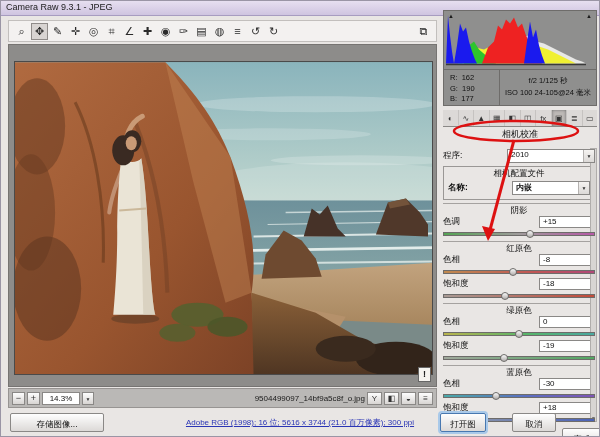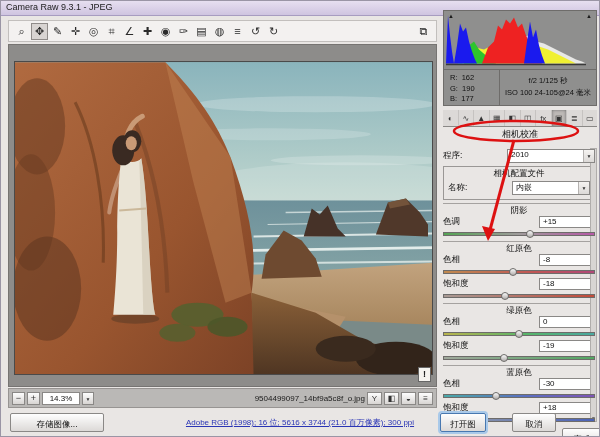--- a/index.html
+++ b/index.html
@@ -77,21 +77,21 @@
   .rowline{display:flex;align-items:center;height:15px;margin-top:2px;}
   .rlabel{width:28px;}
   .pselect{flex:1;height:14px;background:#fff;border:1px solid #8a8886;display:flex;align-items:flex-start;
     box-sizing:border-box;font-size:8px;padding-left:3px;position:relative;margin-left:36px;}
   .selarrow{position:absolute;right:0;top:0;width:11px;height:100%;border-left:1px solid #b5b2b0;
     display:flex;align-items:center;justify-content:center;font-size:5px;color:#333;
     background:linear-gradient(#f5f3f1,#dcd9d7);box-sizing:border-box;}
 
   .groupbox{border:1px solid #9a9795;margin-top:3px;padding:1px 4px 4px;}
   .gtitle{text-align:center;height:11px;line-height:11px;}
-  .groupbox .rowline{margin-top:1px;height:15px;}
+  .groupbox .rowline{margin-top:1px;height:15px;font-weight:bold;}
 
   .sect{border-top:1px solid #a5a2a0;margin-top:3px;}
   .stitle{text-align:center;height:11px;line-height:12px;}
   .srow{display:flex;justify-content:space-between;align-items:center;height:14px;}
   .vbox{width:56px;height:12px;background:#fff;border:1px solid #8a8886;box-sizing:border-box;
     font-size:8px;line-height:10px;padding-left:3px;}
   .slider{position:relative;height:9px;margin-bottom:1px;}
   .strack{position:absolute;left:0;right:0;top:3px;height:4px;border:1px solid #6e6c6a;box-sizing:border-box;}
   .sthumb{position:absolute;top:1px;width:8px;height:8px;margin-left:-4px;border-radius:50%;
     background:linear-gradient(#f8f8f8,#b2afad);border:1px solid #6e6c6a;box-sizing:border-box;}

